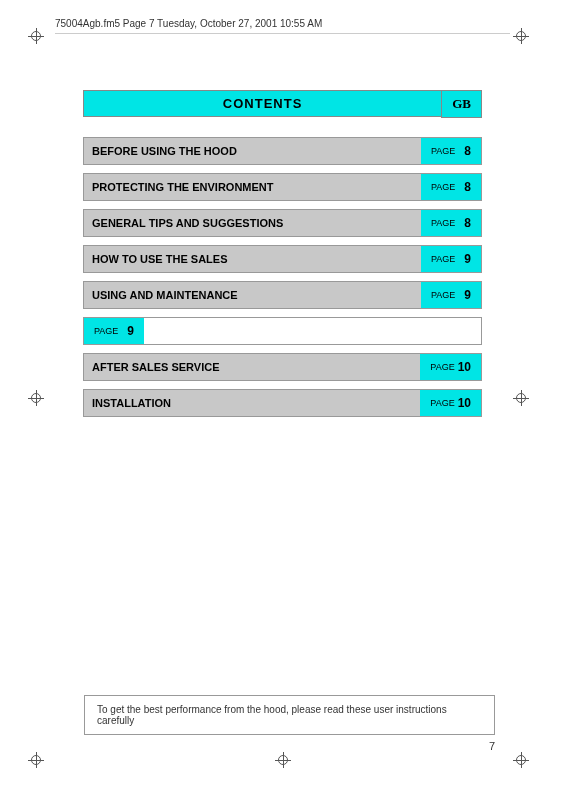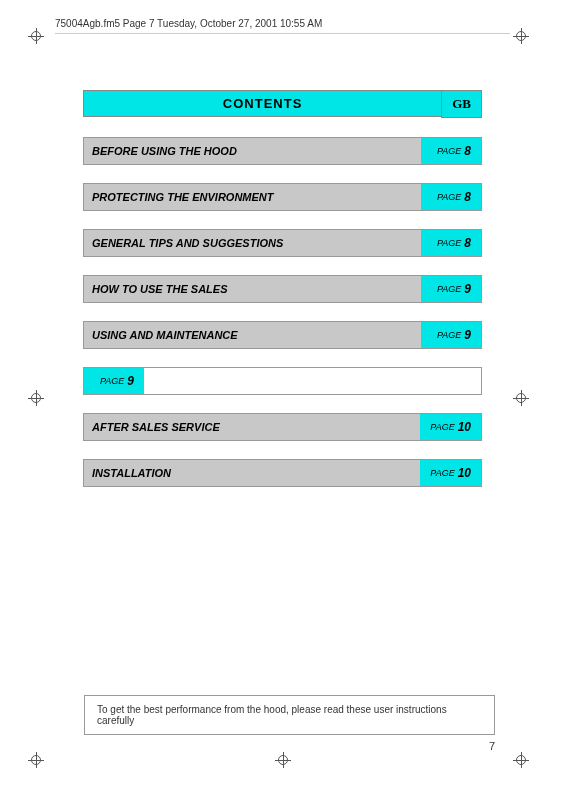--- a/index.html
+++ b/index.html
@@ -103,23 +103,22 @@
       padding: 5px 10px;
       border: 1px solid #888;
       display: flex;
       align-items: center;
       font-family: Liberation Serif, serif;
     }
 
     .toc-row {
       display: flex;
       align-items: stretch;
-      margin-bottom: 18px;
+      margin-bottom: 8px;
       border: 1px solid #999;
-      font-style: italic;
     }
 
     .toc-row-label {
       background: #c8c8c8;
       flex: 1;
       font-weight: bold;
       font-size: 11px;
       color: #000;
       padding: 6px 8px;
       display: flex;
@@ -129,21 +128,21 @@
     .toc-row-page {
       background: #00e5e5;
       font-size: 10px;
       font-weight: bold;
       color: #000;
       padding: 6px 10px;
       display: flex;
       align-items: center;
       white-space: nowrap;
       min-width: 60px;
-      justify-content: flex-end;
+      justify-content: space-between;
     }
 
     .toc-row-page .page-word {
       font-size: 9px;
       font-weight: normal;
       margin-right: 3px;
     }
 
     .toc-row-page .page-num {
       font-size: 12px;

